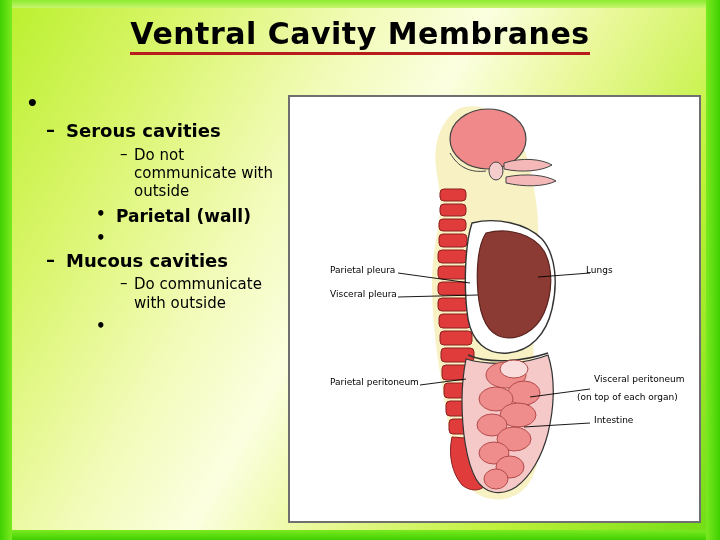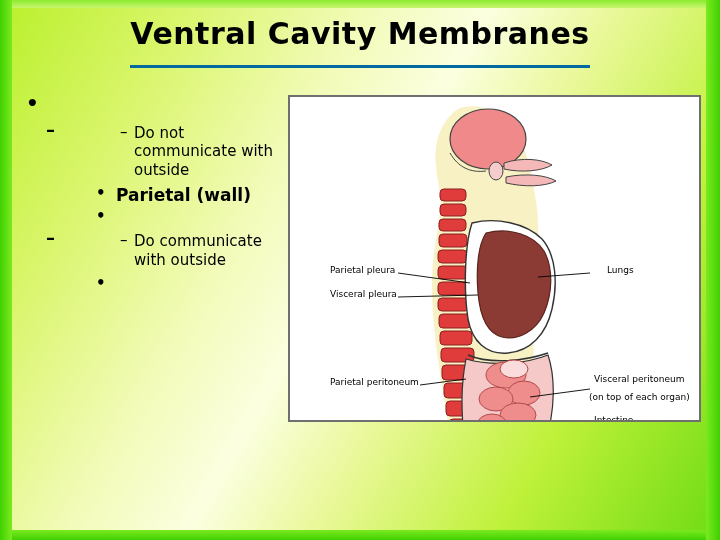--- a/index.html
+++ b/index.html
@@ -32,22 +32,22 @@
     position: absolute;
     top: 16px; left: 0; width: 720px;
     text-align: center;
     font-size: 30px;
     font-weight: bold;
     color: #000;
     letter-spacing: 0.5px;
   }
   .slide-title .t-inner {
     display: inline-block;
-    border-bottom: 3px solid #0369a1;
-    padding-bottom: 14px;
+    border-bottom: 3px solid #b91c1c;
+    padding-bottom: 1px;
   }
 
   .body-col {
     position: absolute;
     left: 18px; top: 92px;
     width: 268px;
   }
 
   .lvl1 {
     position: relative;
@@ -105,21 +105,21 @@
     font-size: 15px;
   }
 
   .spacer-sm { height: 14px; }
   .spacer-md { height: 20px; }
 
   
   .figure {
     position: absolute;
     left: 288px; top: 95px;
-    width: 413px; height: 327px;
+    width: 413px; height: 428px;
     background: #ffffff;
     border: 2px solid #6f6f6f;
     overflow: hidden;
   }
   .fig-inner { position: absolute; inset: 0; }
 
   .fig-label {
     position: absolute;
     font-family: "DejaVu Sans", sans-serif;
     font-size: 9px;
@@ -145,40 +145,42 @@
 <div class="body-col">
 
   <div class="lvl1">
     <span class="bullet">•</span>
   </div>
 
   <div class="spacer-sm"></div>
 
   <div class="lvl2">
     <span class="bullet">–</span>
+    <span class="txt">Serous cavities</span>
   </div>
 
   <div class="lvl3">
     <span class="bullet">–</span>
     <span class="txt">Do not communicate with outside</span>
   </div>
 
   <div class="lvl4">
     <span class="bullet">•</span>
     <span class="txt">Parietal (wall)</span>
   </div>
 
   <div class="lvl4">
     <span class="bullet">•</span>
   </div>
 
   <div class="spacer-md"></div>
 
   <div class="lvl2">
     <span class="bullet">–</span>
+    <span class="txt">Mucous cavities</span>
   </div>
 
   <div class="lvl3">
     <span class="bullet">–</span>
     <span class="txt">Do communicate with outside</span>
   </div>
 
   <div class="lvl4">
     <span class="bullet">•</span>
   </div>
@@ -259,18 +261,18 @@
 
       <line x1="300" y1="176" x2="248" y2="180" stroke="#000" stroke-width="0.9"></line>
       <line x1="300" y1="292" x2="240" y2="300" stroke="#000" stroke-width="0.9"></line>
       <line x1="300" y1="326" x2="234" y2="330" stroke="#000" stroke-width="0.9"></line>
     </svg>
 
     <div class="fig-label left" style="left:40px; top:168px;">Parietal pleura</div>
     <div class="fig-label left" style="left:40px; top:192px;">Visceral pleura</div>
     <div class="fig-label left" style="left:40px; top:280px;">Parietal peritoneum</div>
 
-    <div class="fig-label right" style="left:317px; top:168px;">Lungs</div>
+    <div class="fig-label right" style="left:296px; top:168px;">Lungs</div>
     <div class="fig-label right" style="left:304px; top:277px;">Visceral peritoneum</div>
-    <div class="fig-label right" style="left:287px; top:295px;margin-left:12px;">(on top of each organ)</div>
+    <div class="fig-label right" style="left:287px; top:295px;">(on top of each organ)</div>
     <div class="fig-label right" style="left:304px; top:318px;">Intestine</div>
   </div>
 </div>
 
 </body></html>

